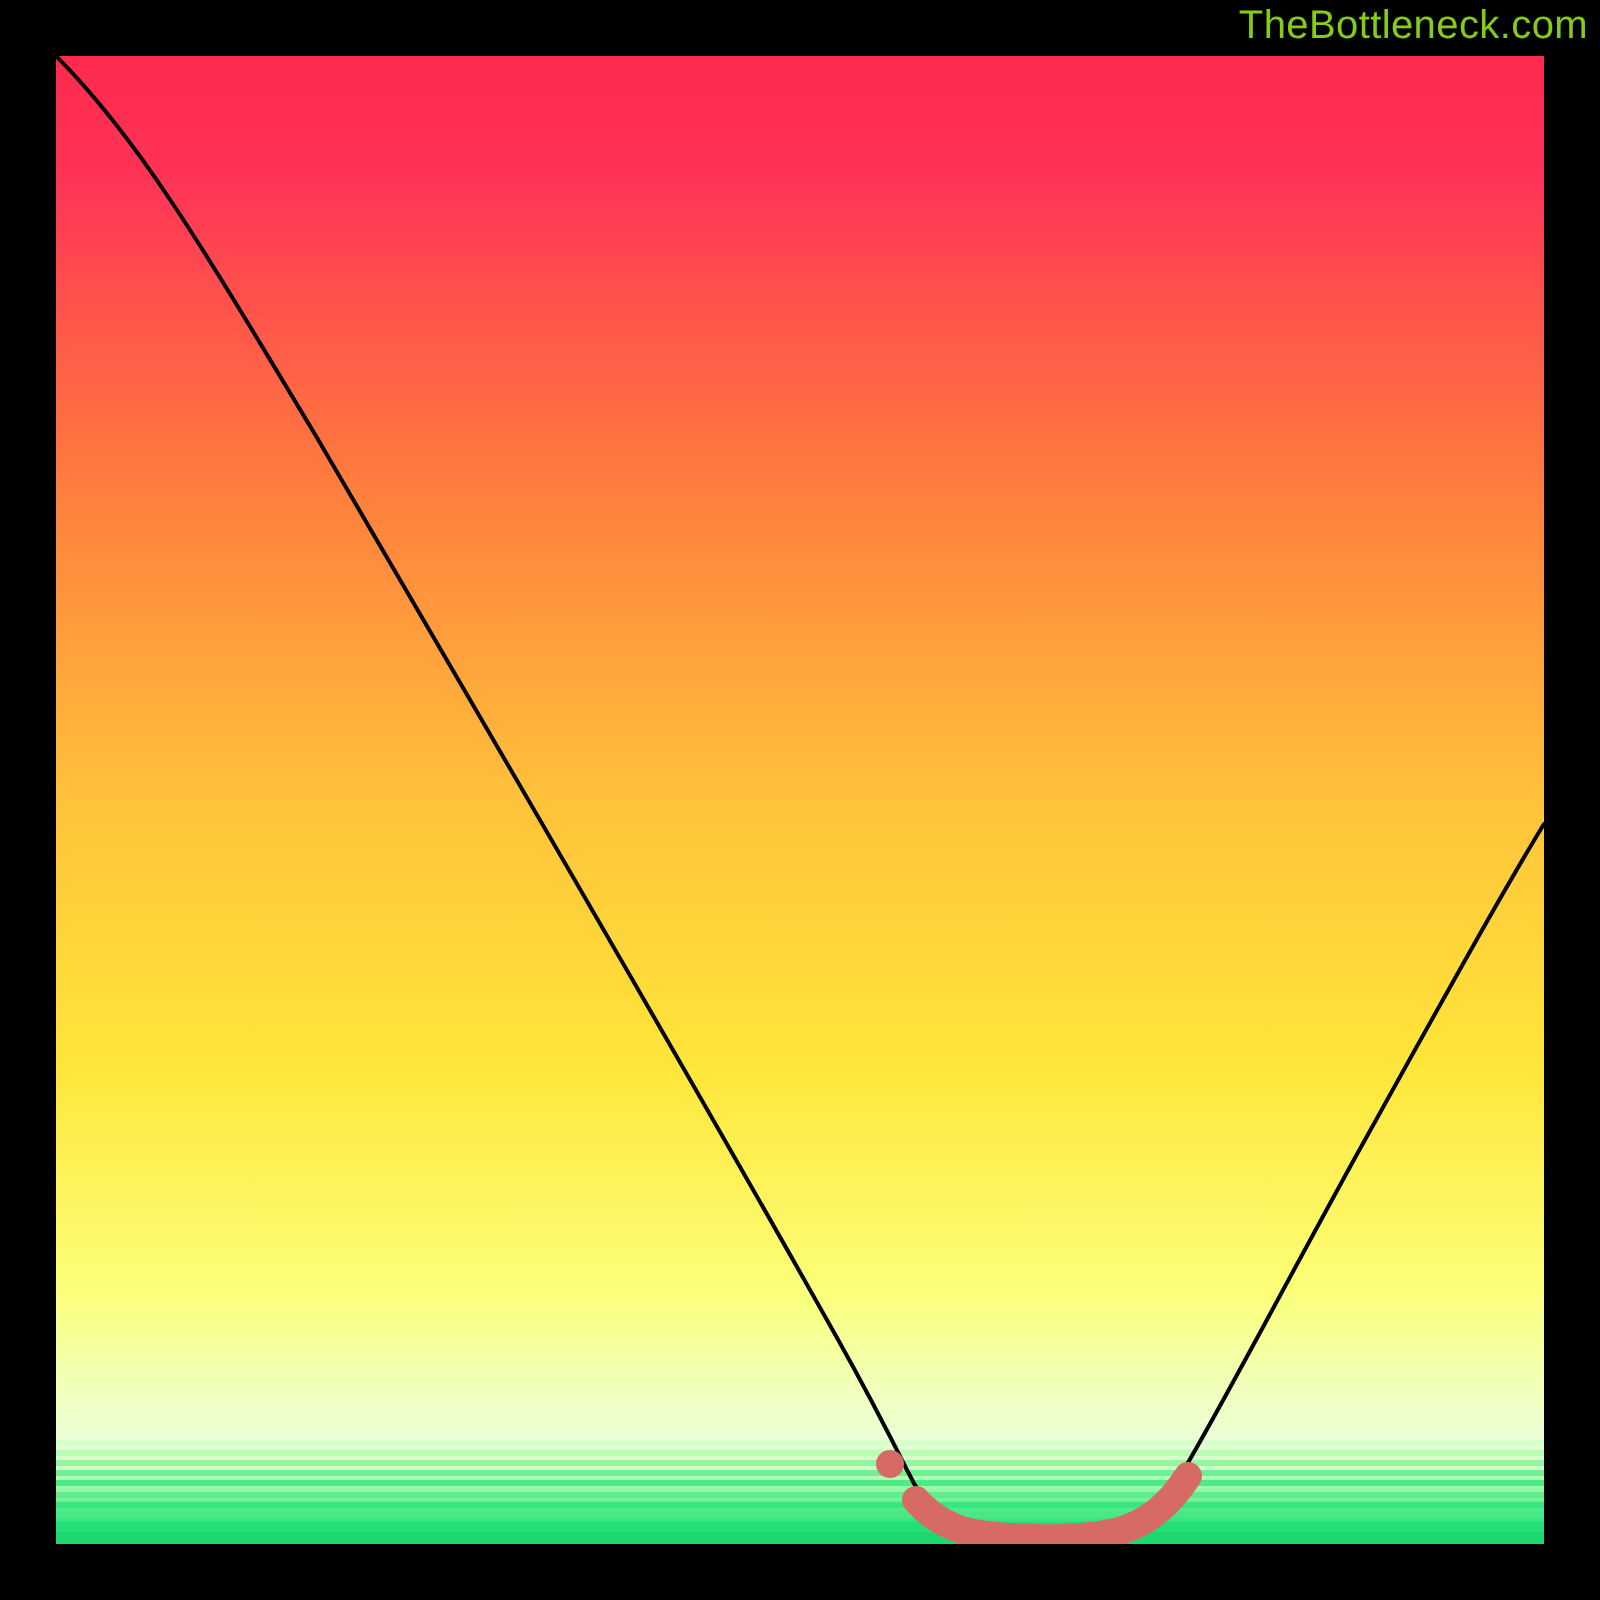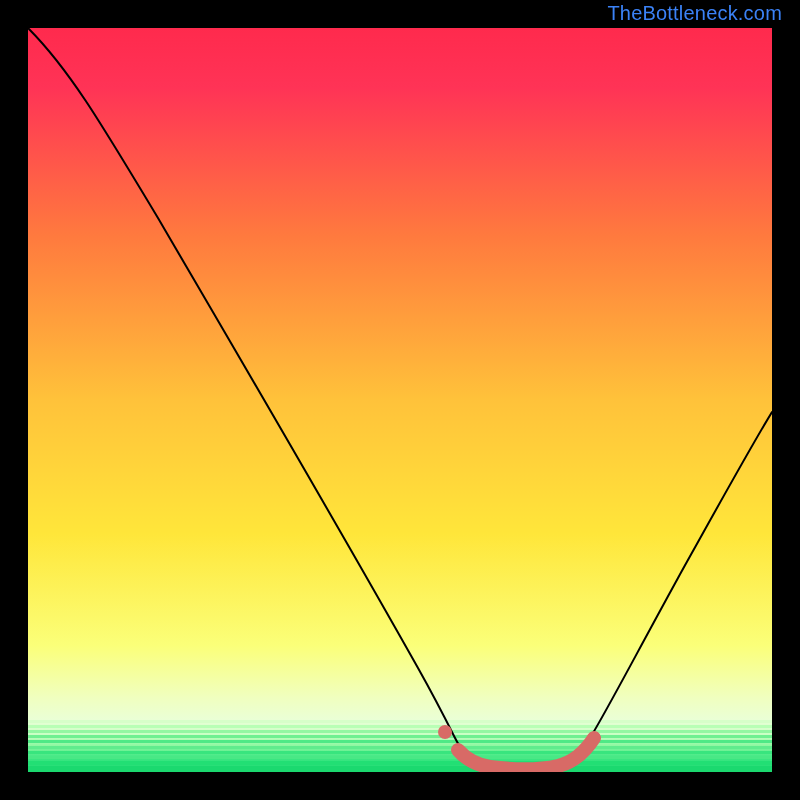--- a/index.html
+++ b/index.html
@@ -13,22 +13,22 @@
   }
   .frame {
     position: relative;
     width: 800px;
     height: 800px;
     background: #000;
   }
   .watermark {
     position: absolute;
     top: 2px;
-    right: 18px;
-    color: #3b82f6;
+    right: 6px;
+    color: #84cc16;
     font-size: 20px;
     font-weight: 500;
     letter-spacing: 0.2px;
     z-index: 5;
     user-select: none;
   }
   .plot-area {
     position: absolute;
     left: 28px;
     top: 28px;

